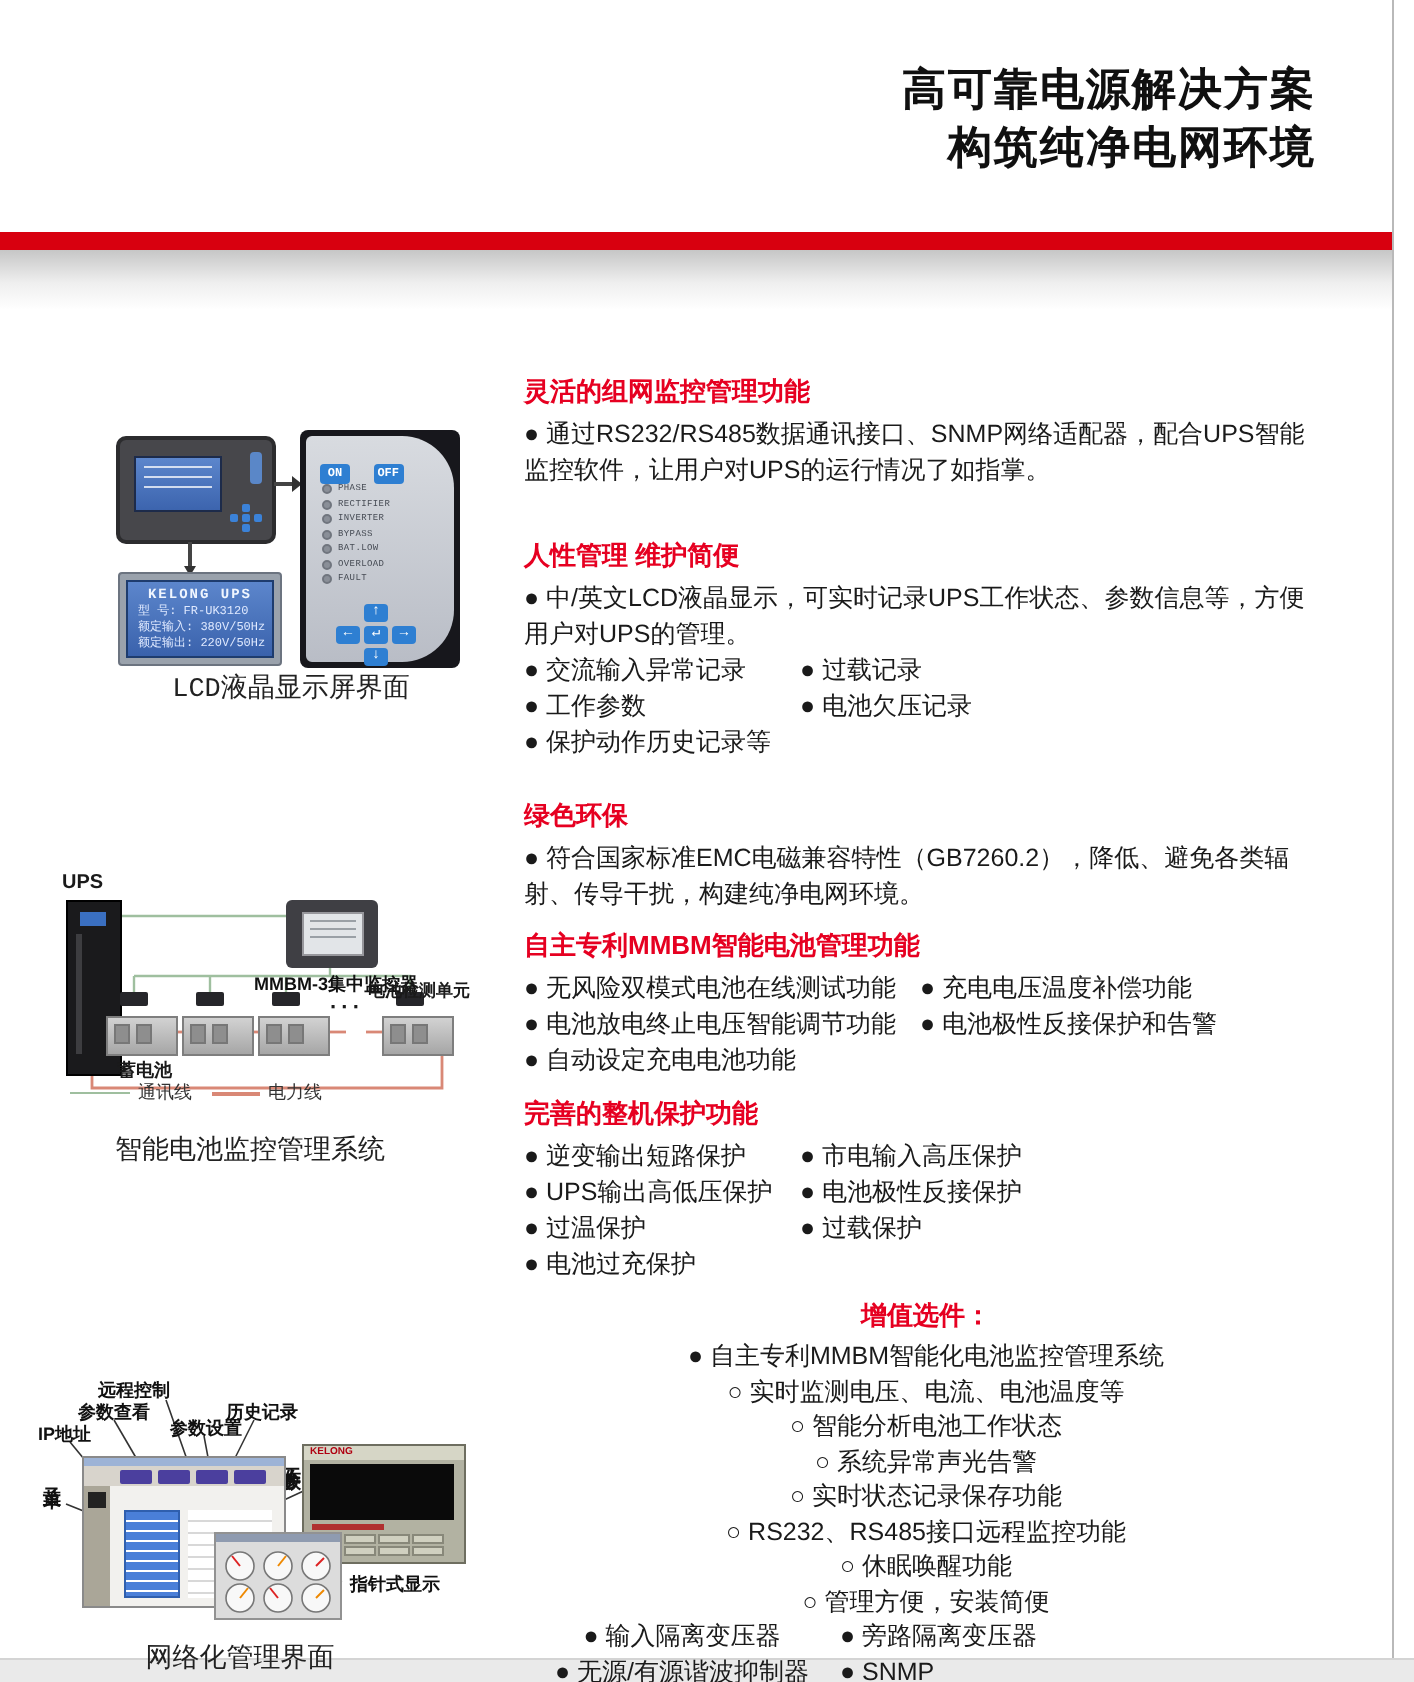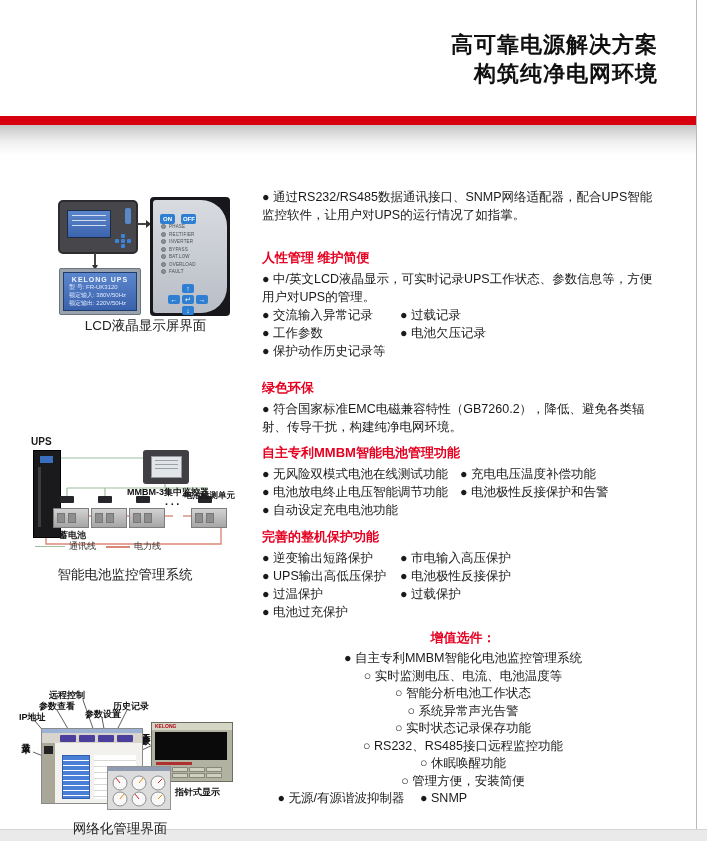--- a/index.html
+++ b/index.html
@@ -25,21 +25,21 @@
   .sec-human{margin-top:26px;}
   .sec-green{margin-top:20px;}
   .sec-protect{margin-top:10px;}
   .sec-mmbm{margin-top:9px;}
   .sec-options{margin-top:9px;text-align:center;}
   .sec-options .li,.sec-options .row{line-height:17.5px;}
   
   .fig{position:absolute;}
   .fig-caption{position:absolute;left:0;right:0;bottom:0;text-align:center;font-size:13.5px;color:#222;}
   
-  .fig-lcd{left:58px;top:197px;width:175px;height:140px;}
+  .fig-lcd{left:58px;top:215px;width:175px;height:140px;font-family:Liberation Mono, monospace;}
   .devA{position:absolute;left:0;top:3px;width:76px;height:50px;background:#47474b;border:2px solid #2c2c2e;border-radius:5px;}
   .devA-screen{position:absolute;left:7px;top:8px;width:42px;height:26px;background:linear-gradient(#5c86cc,#3c64ae);border:1px solid #1d2b4a;}
   .devA-screen i{display:block;height:1px;background:rgba(255,255,255,.75);margin:4px 4px 0 4px;}
   .devA-strip{position:absolute;right:5px;top:6px;width:6px;height:16px;background:#5a87c8;border-radius:2px;}
   .devA-keys span{position:absolute;width:4px;height:4px;background:#3b82d8;border-radius:1px;}
   .k-up{right:11px;bottom:14px;}.k-dn{right:11px;bottom:4px;}.k-lf{right:17px;bottom:9px;}.k-rt{right:5px;bottom:9px;}.k-md{right:11px;bottom:9px;}
   .arrow-down{position:absolute;left:36px;top:56px;height:12px;border-left:2px dashed #444;}
   .arrow-down::after{content:"";position:absolute;left:-4px;top:12px;border:3px solid transparent;border-top:5px solid #333;}
   .arrow-right{position:absolute;left:79px;top:26px;width:10px;border-top:2px dashed #444;}
   .arrow-right::after{content:"";position:absolute;left:9px;top:-5px;border:4px solid transparent;border-left:5px solid #333;}
@@ -307,20 +307,21 @@
           <line x1="49" y1="27" x2="53" y2="23" stroke="#e80"></line>
         </g>
       </svg>
     </div>
     <div class="fig-caption">网络化管理界面</div>
   </div>
 
   <div class="rcol">
 
     <div class="sec">
+      <h3>灵活的组网监控管理功能</h3>
       <p>● 通过RS232/RS485数据通讯接口、SNMP网络适配器，配合UPS智能监控软件，让用户对UPS的运行情况了如指掌。</p>
     </div>
 
     <div class="sec sec-human">
       <h3>人性管理 维护简便</h3>
       <p>● 中/英文LCD液晶显示，可实时记录UPS工作状态、参数信息等，方便用户对UPS的管理。</p>
       <div class="row">
           <span class="l w138">● 交流输入异常记录</span>
           <span>● 过载记录</span>
         </div>
@@ -379,19 +380,23 @@
       <h3>增值选件：</h3>
       <div class="li">● 自主专利MMBM智能化电池监控管理系统</div>
       <div class="li">○ 实时监测电压、电流、电池温度等</div>
       <div class="li">○ 智能分析电池工作状态</div>
       <div class="li">○ 系统异常声光告警</div>
       <div class="li">○ 实时状态记录保存功能</div>
       <div class="li">○ RS232、RS485接口远程监控功能</div>
       <div class="li">○ 休眠唤醒功能</div>
       <div class="li">○ 管理方便，安装简便</div>
       <div class="row">
+          <span class="l w158">● 输入隔离变压器</span>
+          <span>● 旁路隔离变压器</span>
+        </div>
+      <div class="row">
           <span class="l w158">● 无源/有源谐波抑制器</span>
           <span>● SNMP</span>
         </div>
     </div>
 
   </div>
 </div>
 
 </body></html>

